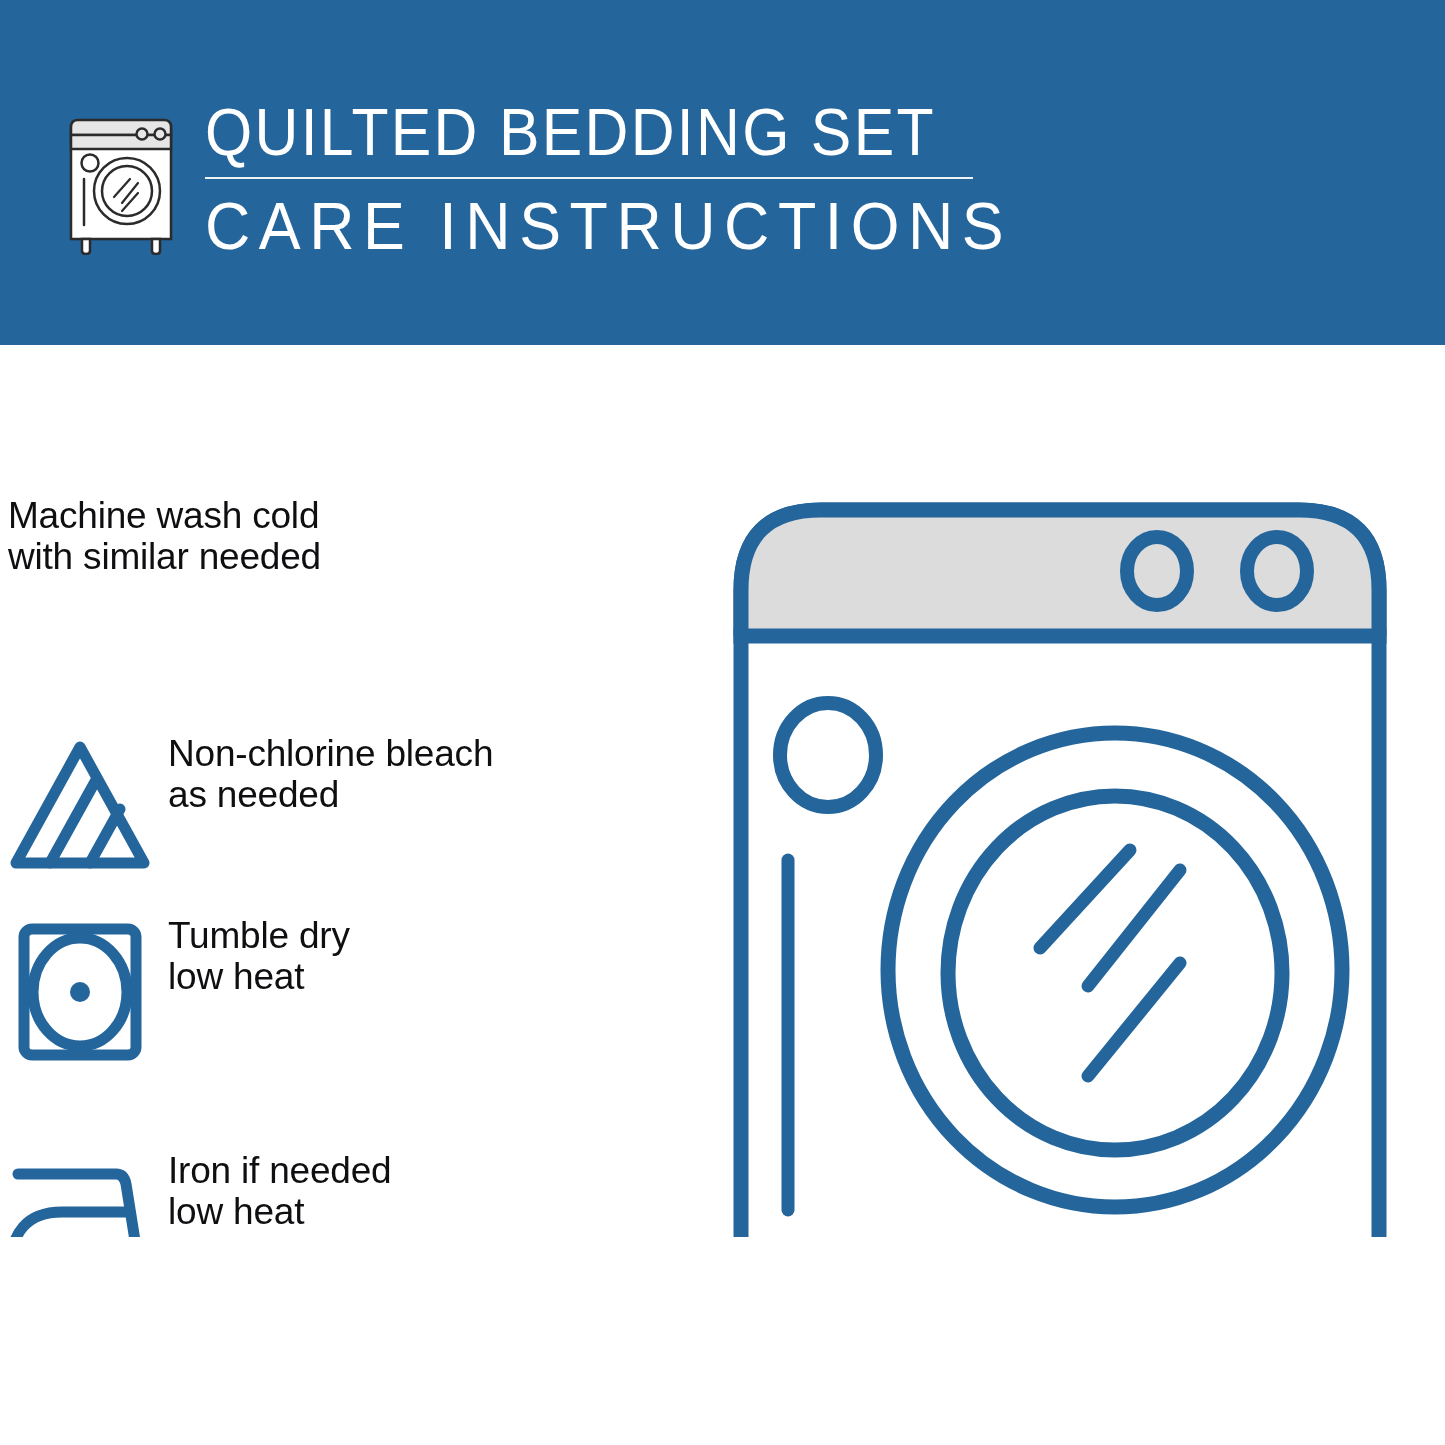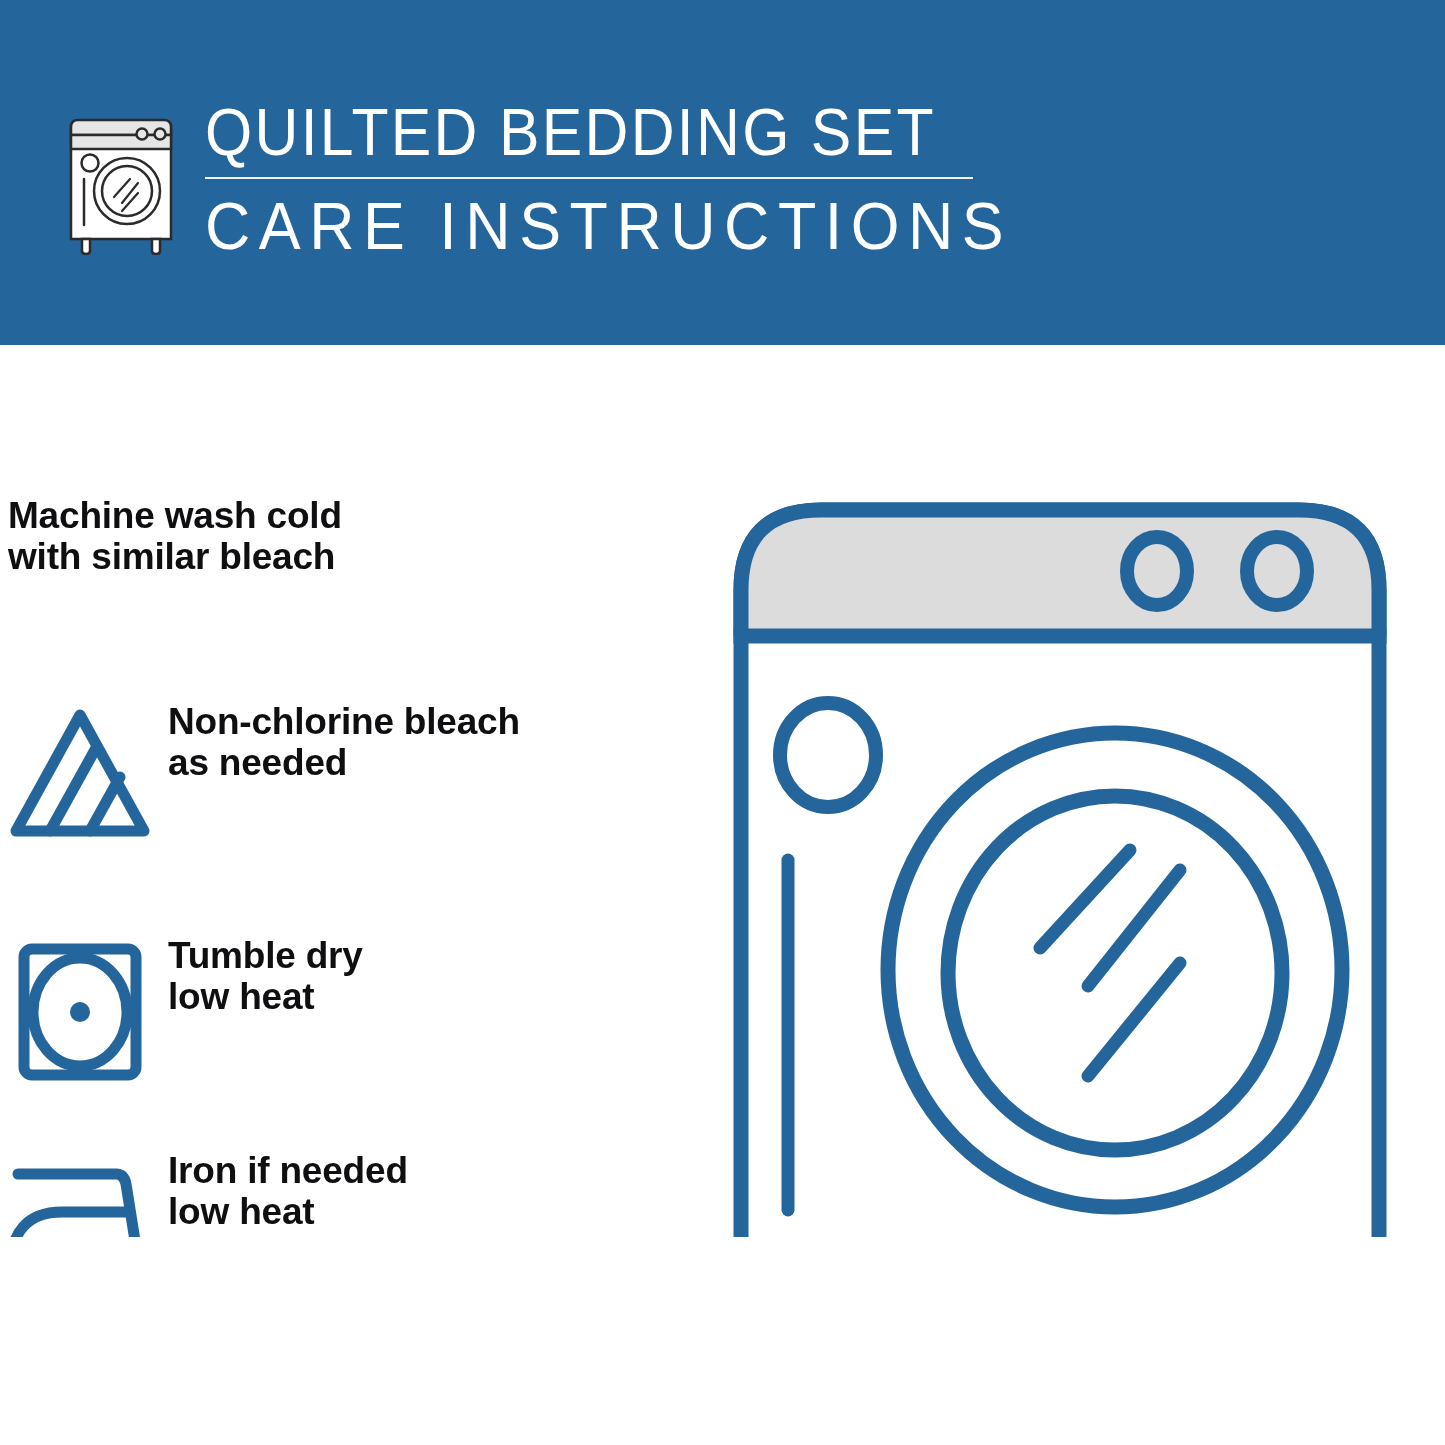--- a/index.html
+++ b/index.html
@@ -93,28 +93,28 @@
     align-items: flex-start;
     padding-top: 2px;
   }
   .care-text {
     flex: 1 1 auto;
     padding-left: 8px;
     font-family: "Liberation Sans", sans-serif;
     color: #0f0f12;
     font-size: 37px;
     line-height: 41px;
-    font-weight: 700;
+    font-weight: 400;
     letter-spacing: -0.2px;
   }
   .care-text .ln { display: block; }
 
   #row-0 { top: 150px; }
-  #row-1 { top: 356px; }
-  #row-2 { top: 590px; }
+  #row-1 { top: 388px; }
+  #row-2 { top: 570px; }
   #row-3 { top: 805px; justify-content: flex-end; }
 
   
   #machine {
     position: absolute;
     left: 710px;
     top: 470px;
     width: 700px;
     height: 900px;
   }
@@ -158,21 +158,21 @@
       <div class="title-sub">CARE INSTRUCTIONS</div>
     </div>
 
   </div>
 
   <div id="care-list">
 
     <div class="care-row" id="row-0">
       <div class="care-text">
         <span class="ln">Machine wash cold</span>
-        <span class="ln">with similar bleach</span>
+        <span class="ln">with similar needed</span>
       </div>
     </div>
 
     <div class="care-row" id="row-1">
       <div class="care-icon">
         <svg viewBox="0 0 160 150" width="160" height="150" xmlns="http://www.w3.org/2000/svg">
           <g fill="none" stroke="#24659b" stroke-width="11" stroke-linecap="round" stroke-linejoin="round">
             <path d="M80 12 L144 128 L16 128 Z"></path>
             <line x1="50" y1="128" x2="96" y2="45"></line>
             <line x1="90" y1="128" x2="120" y2="74"></line>

